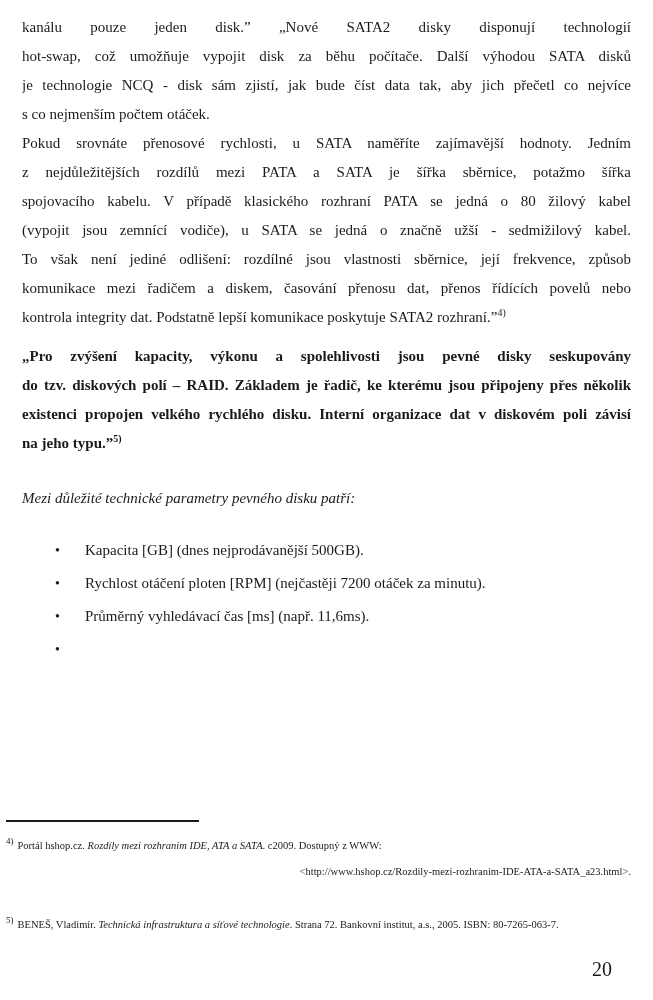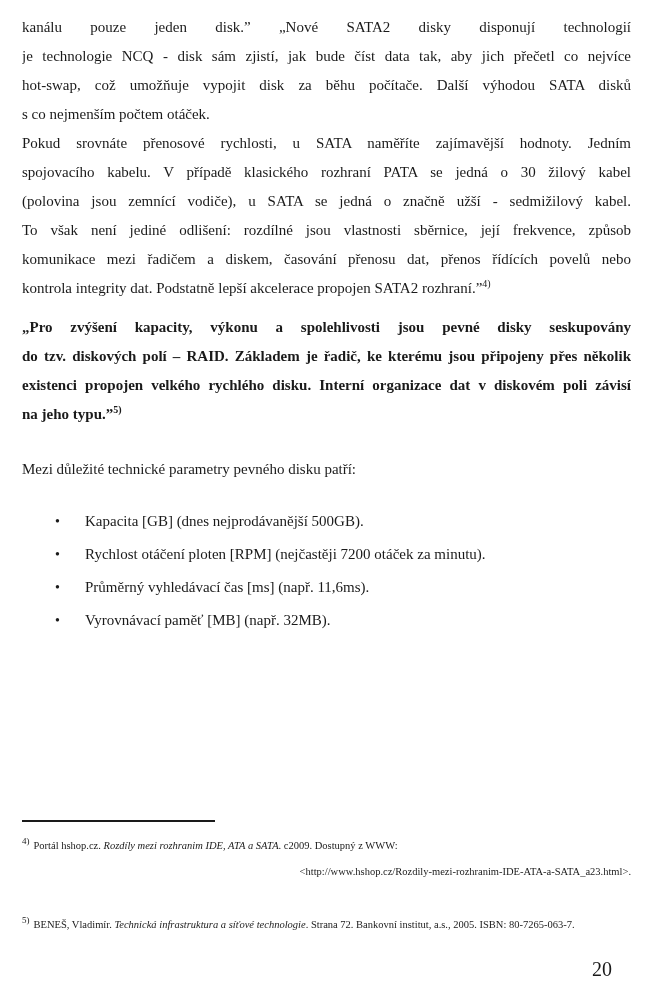--- a/index.html
+++ b/index.html
@@ -33,20 +33,21 @@
     text-align: justify;
     text-align-last: justify;
     white-space: normal;
     overflow: hidden;
   }
   .quote-para { margin-top: 10px; font-weight: bold; }
   .heading-line {
     margin-top: 26px;
     height: 29px;
     line-height: 29px;
+    font-style: italic;
   }
   sup.ref {
     font-size: 10px;
     line-height: 0;
     vertical-align: 6px;
   }
   .bullet-list {
     margin-top: 21px;
   }
   .bullet-item {
@@ -56,21 +57,21 @@
     position: relative;
   }
   .bullet-dot {
     position: absolute;
     left: 33px;
     top: 0;
     font-size: 14px;
   }
   .footnote-area {
     position: absolute;
-    left: 22px;
+    left: 6px;
     right: 22px;
     top: 820px;
     font-size: 10.5px;
   }
   .fn-separator {
     width: 193px;
     border-top: 2px solid #1a1a1a;
     margin-bottom: 6px;
   }
   .footnote { line-height: 26px; }
@@ -94,33 +95,34 @@
   i { font-style: italic; }
 </style>
 </head>
 <body>
 
 <div class="page">
   <div class="content">
 
     <div class="para">
       <div class="line j">kanálu pouze jeden disk.” „Nové SATA2 disky disponují technologií</div>
+      <div class="line j">hot-swap, což umožňuje vypojit disk za běhu počítače. Další výhodou SATA disků</div>
       <div class="line j">je technologie NCQ - disk sám zjistí, jak bude číst data tak, aby jich přečetl co nejvíce</div>
-      <div class="line j">hot-swap, což umožňuje vypojit disk za běhu počítače. Další výhodou SATA disků</div>
       <div class="line">s co nejmenším počtem otáček.</div>
     </div>
 
     <div class="para">
       <div class="line j">Pokud srovnáte přenosové rychlosti, u SATA naměříte zajímavější hodnoty. Jedním</div>
-      <div class="line j">spojovacího kabelu. V případě klasického rozhraní PATA se jedná o 30 žilový kabel</div>
-      <div class="line j">(polovina jsou zemnící vodiče), u SATA se jedná o značně užší - sedmižilový kabel.</div>
+      <div class="line j">z nejdůležitějších rozdílů mezi PATA a SATA je šířka sběrnice, potažmo šířka</div>
+      <div class="line j">spojovacího kabelu. V případě klasického rozhraní PATA se jedná o 80 žilový kabel</div>
+      <div class="line j">(vypojit jsou zemnící vodiče), u SATA se jedná o značně užší - sedmižilový kabel.</div>
       <div class="line j">To však není jediné odlišení: rozdílné jsou vlastnosti sběrnice, její frekvence, způsob</div>
       <div class="line j">komunikace mezi řadičem a diskem, časování přenosu dat, přenos řídících povelů nebo</div>
       <div class="line">
-        <span>kontrola integrity dat. Podstatně lepší akcelerace propojen SATA2 rozhraní.”</span><sup class="ref">4)</sup>
+        <span>kontrola integrity dat. Podstatně lepší komunikace poskytuje SATA2 rozhraní.”</span><sup class="ref">4)</sup>
       </div>
     </div>
 
     <div class="para quote-para">
       <div class="line j">„Pro zvýšení kapacity, výkonu a spolehlivosti jsou pevné disky seskupovány</div>
       <div class="line j">do tzv. diskových polí – RAID. Základem je řadič, ke kterému jsou připojeny přes několik</div>
       <div class="line j">existenci propojen velkého rychlého disku. Interní organizace dat v diskovém poli závisí</div>
       <div class="line">
         <span>na jeho typu.”</span><sup class="ref">5)</sup>
       </div>
@@ -136,21 +138,20 @@
       <div class="bullet-item">
         <span class="bullet-dot">•</span>
         <span>Rychlost otáčení ploten [RPM] (nejčastěji 7200 otáček za minutu).</span>
       </div>
       <div class="bullet-item">
         <span class="bullet-dot">•</span>
         <span>Průměrný vyhledávací čas [ms] (např. 11,6ms).</span>
       </div>
       <div class="bullet-item">
         <span class="bullet-dot">•</span>
-        <span>Vyrovnávací paměť [MB] (např. 32MB).</span>
       </div>
     </div>
   </div>
 
   <div class="footnote-area">
     <div class="fn-separator"></div>
 
     <div class="footnote">
       <sup class="fn-marker">4)</sup><span>Portál hshop.cz. </span><i>Rozdíly mezi rozhranim IDE, ATA a SATA</i><span>. c2009. Dostupný z WWW:</span>
       <div class="fn-line2">&lt;http://www.hshop.cz/Rozdily-mezi-rozhranim-IDE-ATA-a-SATA_a23.html&gt;.</div>

